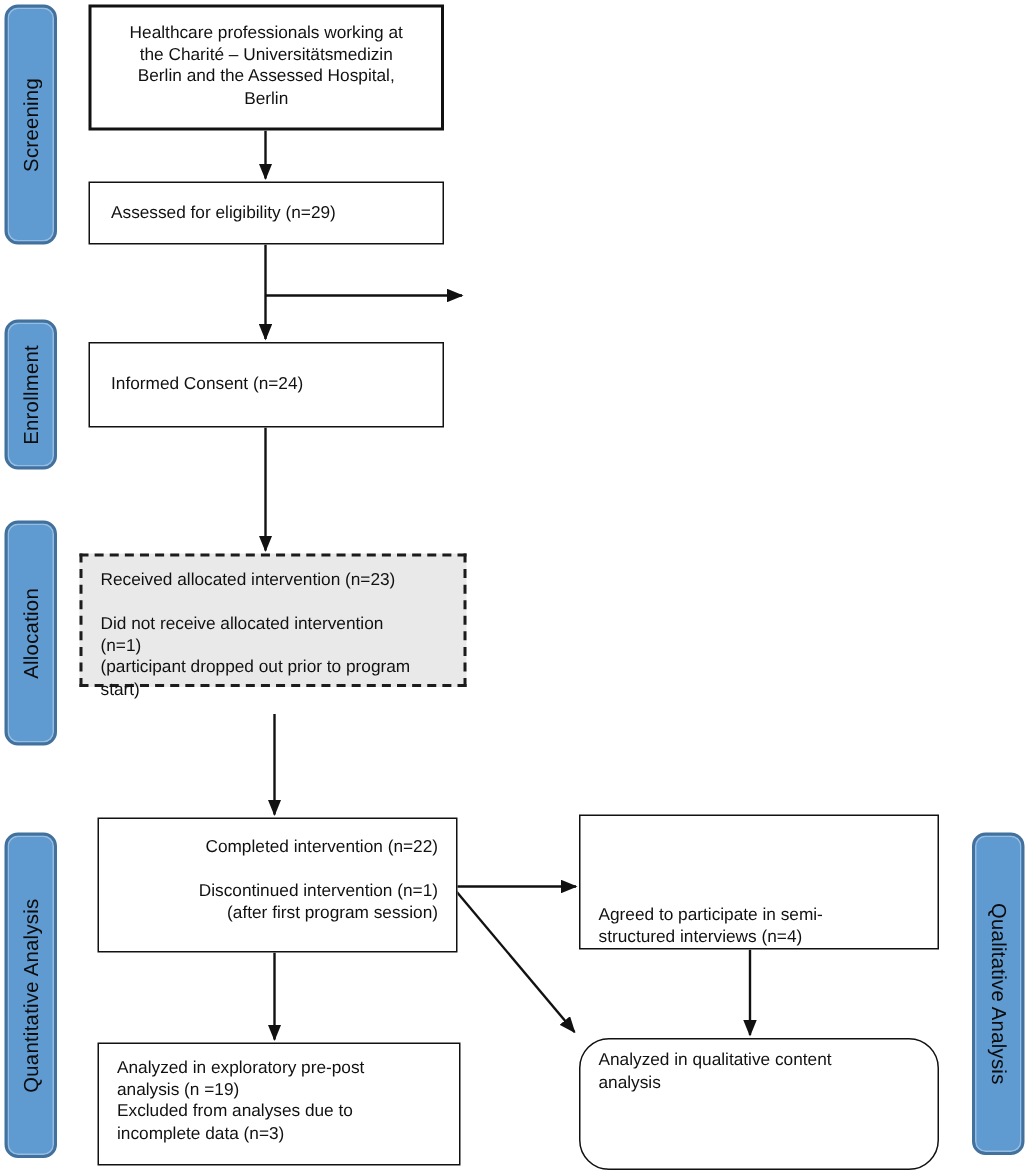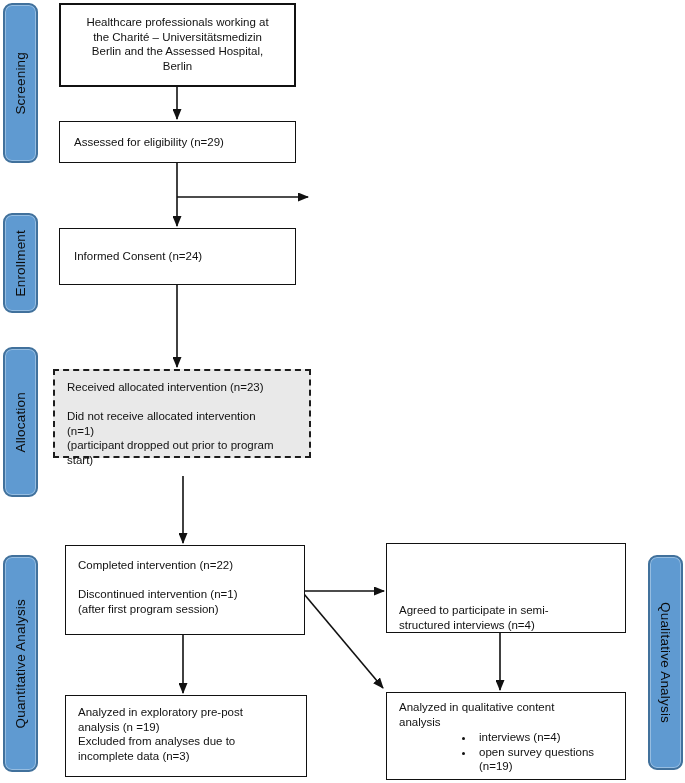--- a/index.html
+++ b/index.html
@@ -53,21 +53,21 @@
   .box-excluded li::before{content:"-";position:absolute;left:0;top:0;}
 
   .box-allocation{
     background:var(--dashed-fill);
     border:2px dashed #1c1c1c;
     padding:9px 12px;
   }
   .box-completed{padding:12px 12px;}
   .box-agreed{display:flex;flex-direction:column;justify-content:flex-end;padding:12px 10px 0 12px;}
   .box-prepost{padding:9px 12px;}
-  .box-qual{padding:7px 12px;}
+  .box-qual{padding:7px 12px;border-radius:20px;}
   .box-qual ul{margin:1px 0 0;padding-left:76px;}
   .box-qual li{white-space:pre-line;padding-left:4px;}
 </style>
 </head>
 <body>
 
 <div class="canvas">
 
   <svg class="arrows" viewBox="0 0 685 783" xmlns="http://www.w3.org/2000/svg">
     <defs>
@@ -116,38 +116,33 @@
     <span>Informed Consent (n=24)</span>
   </div>
 
   <div class="fbox box-allocation pre" style="left:53px;top:369px;width:258px;height:89px;">Received allocated intervention (n=23)
 
 Did not receive allocated intervention
 (n=1)
 (participant dropped out prior to program
 start)</div>
 
-  <div class="fbox box-completed pre" style="left:65px;top:545px;width:240px;height:90px;">Completed intervention (n=22)
+  <div class="fbox box-completed pre" style="left:65px;top:545px;width:240px;height:90px;text-align:right;">Completed intervention (n=22)
 
 Discontinued intervention (n=1)
 (after first program session)</div>
 
   <div class="fbox box-agreed" style="left:386px;top:543px;width:240px;height:90px;">
     <span class="pre">Agreed to participate in semi-
 structured interviews (n=4)</span>
   </div>
 
   <div class="fbox box-prepost pre" style="left:65px;top:695px;width:242px;height:82px;">Analyzed in exploratory pre-post
 analysis (n =19)
 Excluded from analyses due to
 incomplete data (n=3)</div>
 
   <div class="fbox box-qual" style="left:386px;top:692px;width:240px;height:88px;">
     <div class="pre">Analyzed in qualitative content
 analysis</div>
-    <ul>
-      <li>interviews (n=4)</li>
-      <li>open survey questions
-(n=19)</li>
-    </ul>
   </div>
 
 </div>
 
 </body></html>

